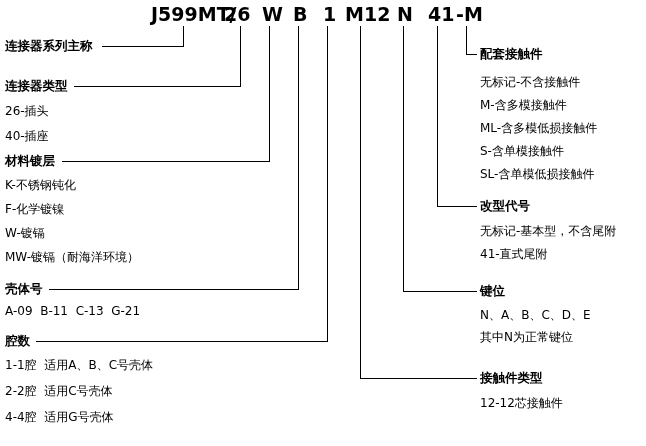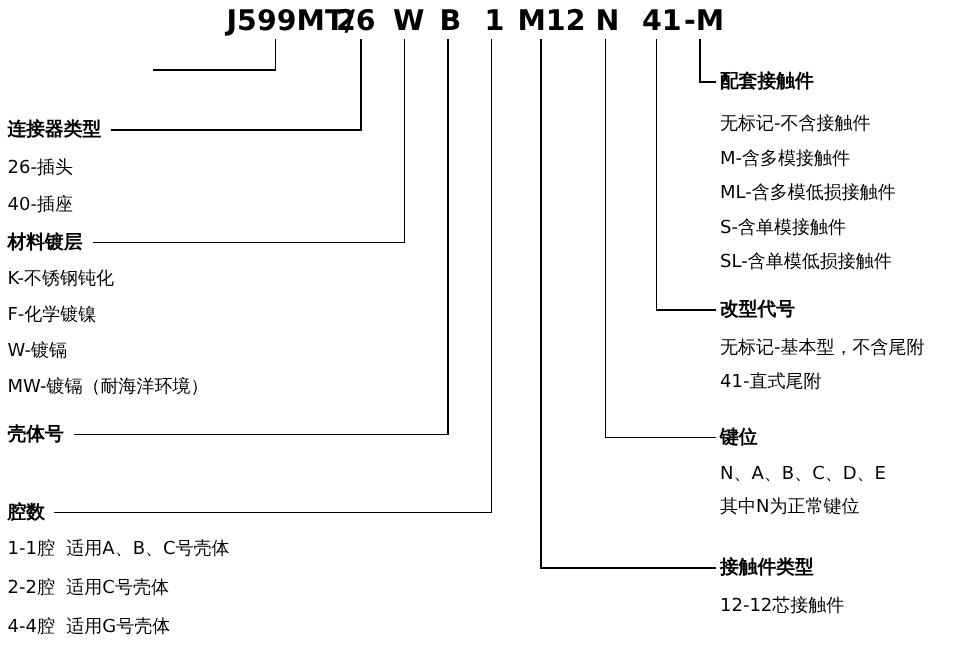--- a/index.html
+++ b/index.html
@@ -50,32 +50,34 @@
     <path d="M74,86.5 H240.5 V26"></path>
     <path d="M62,161.5 H269.5 V26"></path>
     <path d="M49,289.5 H298.5 V26"></path>
     <path d="M36,341.5 H327.5 V26"></path>
     <path d="M466.5,26 V54.5 H477"></path>
     <path d="M437.5,26 V206.5 H477"></path>
     <path d="M403.5,26 V291.5 H477"></path>
     <path d="M360.5,26 V378.5 H477"></path>
   </svg>
 
+  <div class="hd" style="left:5px;top:38px">连接器系列主称</div>
 
   <div class="hd" style="left:5px;top:78px">连接器类型</div>
   <div class="lbl" style="left:5px;top:103px">26-插头</div>
   <div class="lbl" style="left:5px;top:128px">40-插座</div>
 
   <div class="hd" style="left:5px;top:153px">材料镀层</div>
   <div class="lbl" style="left:5px;top:177px">K-不锈钢钝化</div>
   <div class="lbl" style="left:5px;top:201px">F-化学镀镍</div>
   <div class="lbl" style="left:5px;top:225px">W-镀镉</div>
   <div class="lbl" style="left:5px;top:249px">MW-镀镉（耐海洋环境）</div>
 
   <div class="hd" style="left:5px;top:281px">壳体号</div>
+  <div class="lbl" style="left:5px;top:303px">A-09  B-11  C-13  G-21</div>
 
   <div class="hd" style="left:5px;top:333px">腔数</div>
   <div class="lbl" style="left:5px;top:357px">1-1腔  适用A、B、C号壳体</div>
   <div class="lbl" style="left:5px;top:383px">2-2腔  适用C号壳体</div>
   <div class="lbl" style="left:5px;top:409px">4-4腔  适用G号壳体</div>
 
   <div class="hd" style="left:480px;top:46px">配套接触件</div>
   <div class="lbl" style="left:480px;top:74px">无标记-不含接触件</div>
   <div class="lbl" style="left:480px;top:97px">M-含多模接触件</div>
   <div class="lbl" style="left:480px;top:120px">ML-含多模低损接触件</div>

